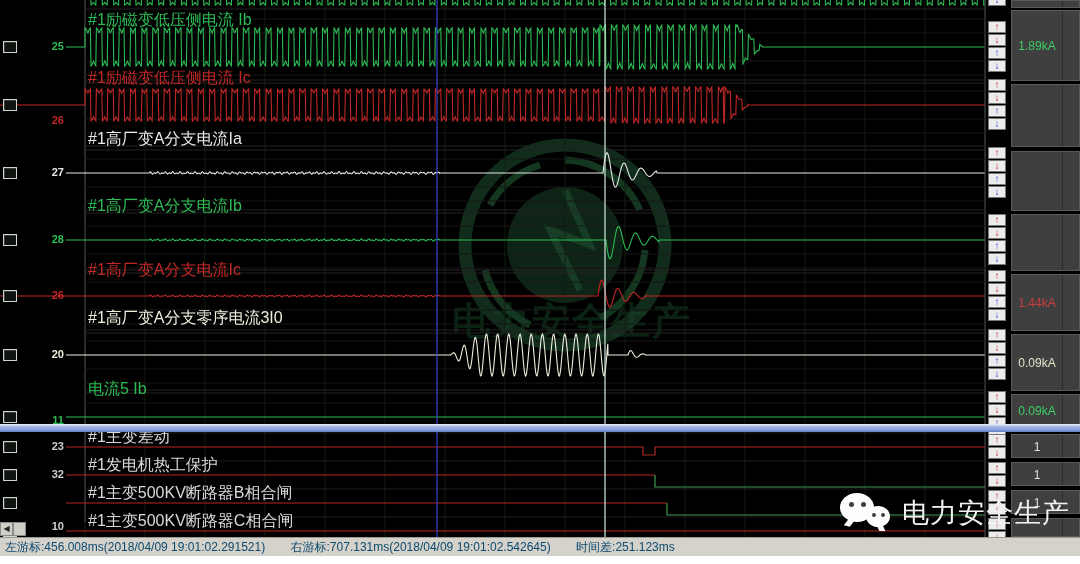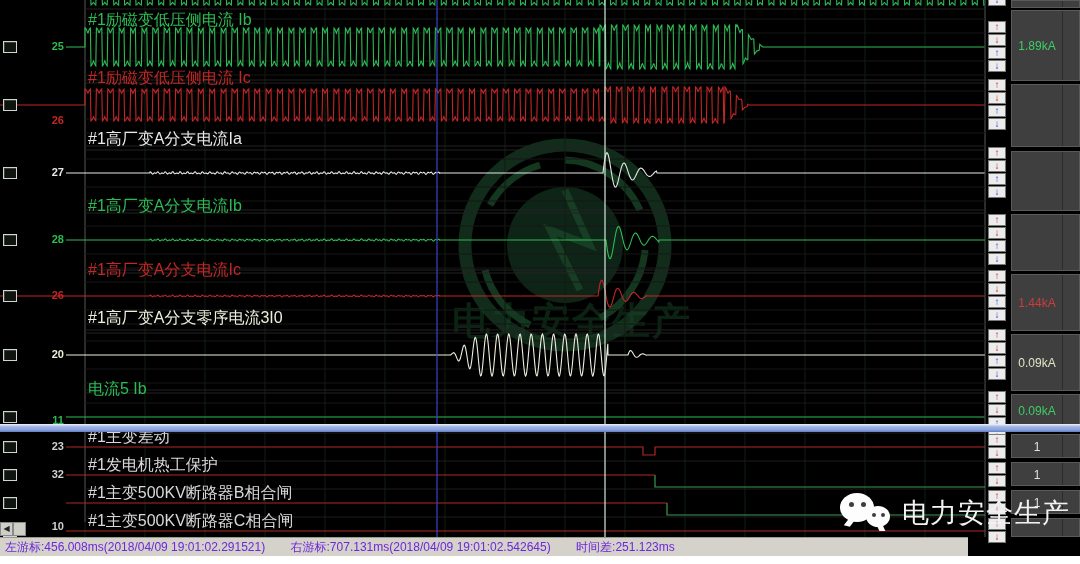--- a/index.html
+++ b/index.html
@@ -32,22 +32,22 @@
     border:1px solid #5a5a5a; overflow:hidden;
   }
   .value-row .divider { position:absolute; left:50px; top:0; width:1px; height:100%; background:#2b2b2b; }
   .value-text { position:absolute; left:0; top:0; width:50px; height:100%; text-align:center; font-size:12px; }
   #blue-band { position:absolute; z-index:6; left:0; top:424px; width:1080px; height:8px;
     background:linear-gradient(#eef2fb, #9fb4e4 35%, #8aa2dc 75%, #5f7ac2); }
   #corner-scrollbar { position:absolute; z-index:7; left:0; top:522px; height:15px; display:flex; }
   .sb-btn { width:13px; height:14px; background:#cfcfc8; border:1px solid #8a8a8a; font-size:8px;
     line-height:12px; text-align:center; color:#222; cursor:pointer; }
   #statusbar {
-    position:absolute; z-index:8; left:0; top:537px; width:968px; height:19px;
-    background:#d5d2cb; border-top:1px solid #9a9a93; color:#6d28d9;
+    position:absolute; z-index:8; left:0; top:537px; width:1080px; height:19px;
+    background:#d5d2cb; border-top:1px solid #9a9a93; color:#0c4a6e;
     font-size:12px; line-height:18px; padding-left:5px; white-space:nowrap;
   }
   #statusbar span { margin-right:22px; }
   #bottom-white { position:absolute; z-index:8; left:0; top:556px; width:1080px; height:8px; background:#fff; }
   #corner-watermark { position:absolute; z-index:9; left:838px; top:489px; width:240px; height:44px; pointer-events:none; }
   #wechat-icon { position:absolute; left:0; top:2px; width:58px; height:40px; }
   .wx-big { position:absolute; left:2px; top:2px; width:34px; height:29px; border-radius:50%; background:#fdfdfd; }
   .wx-small { position:absolute; left:28px; top:15px; width:24px; height:21px; border-radius:50%; background:#fdfdfd; }
   .wx-dot { position:absolute; width:5px; height:5px; border-radius:50%; background:#3e3e3e; }
   .wx-tail { position:absolute; left:8px; top:28px; width:7px; height:7px; background:#fdfdfd; transform:skewX(-30deg) rotate(12deg); }

